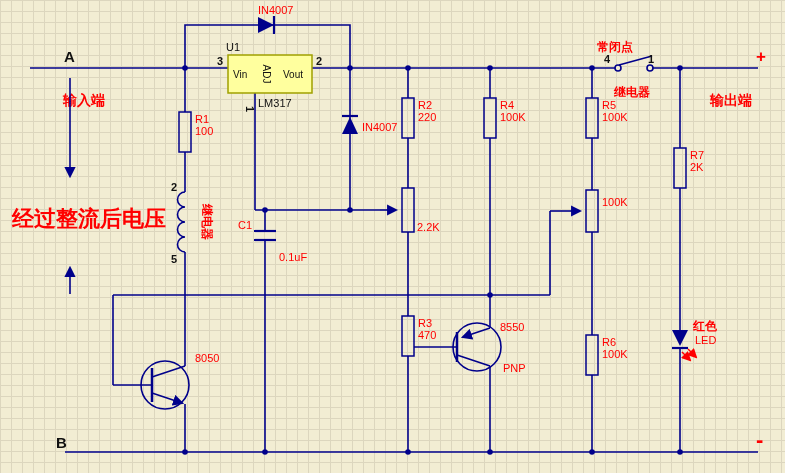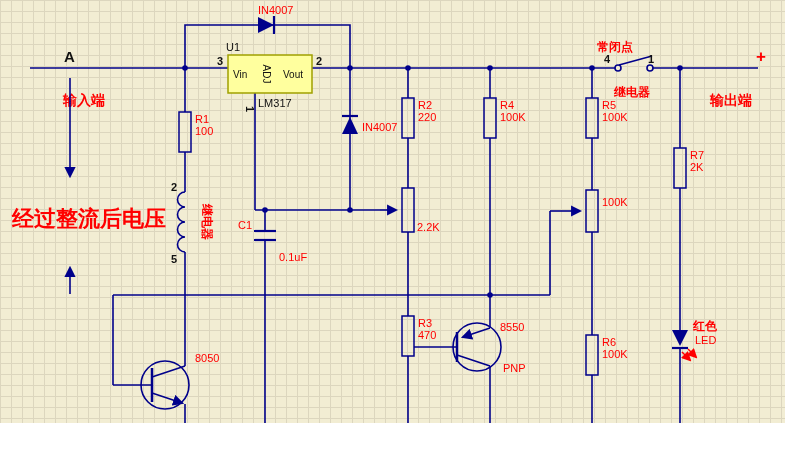--- a/index.html
+++ b/index.html
@@ -1,19 +1,19 @@
 <!DOCTYPE html>
 <html><head>
 <meta charset="utf-8">
 <style>
   html,body{margin:0;padding:0;}
   body{font-family:"Liberation Sans",sans-serif;}
   .board{
     position:relative;
-    width:785px;height:423px;
+    width:785px;height:473px;
     background-color:#f2edd3;
     background-image:
       linear-gradient(#dcd6be 1px, transparent 1px),
       linear-gradient(90deg,#dcd6be 1px, transparent 1px);
     background-size:11px 11px;
     overflow:hidden;
   }
   svg{position:absolute;left:0;top:0;}
   text{font-family:"Liberation Sans",sans-serif;}
   .lblR{fill:#ff0000;font-size:11px;}

